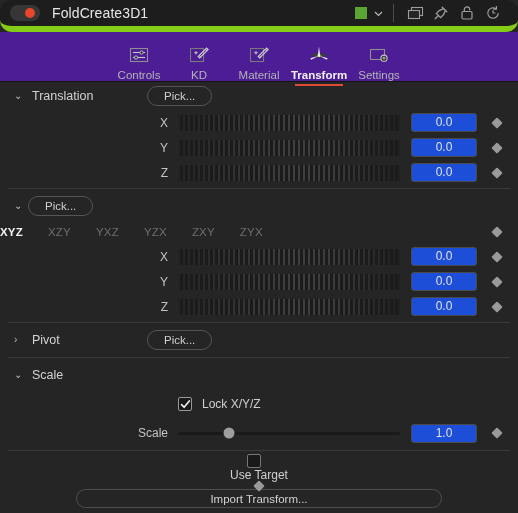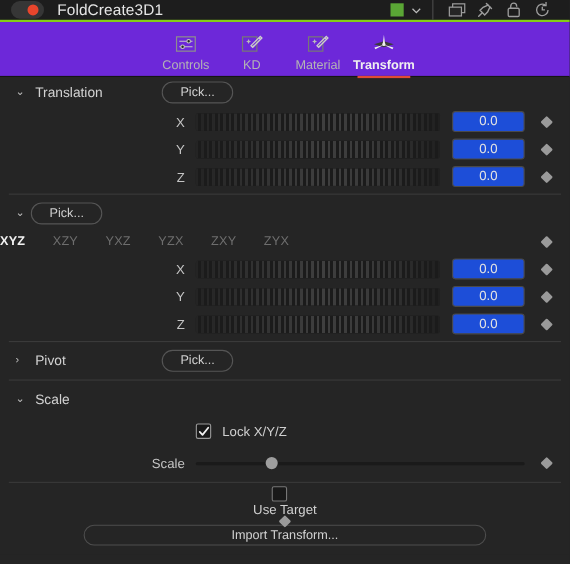--- a/index.html
+++ b/index.html
@@ -9,26 +9,27 @@
     height: 513px;
     background: #252525;
     font-family: "Liberation Sans", sans-serif;
     color: #c8c8c8;
     overflow: hidden;
     -webkit-font-smoothing: antialiased;
   }
 
   
   .titlebar {
-    height: 20px;
+    height: 32px;
     background: #1d1d1d;
     display: flex;
     align-items: center;
     padding: 0 12px 0 10px;
-    border-bottom: 2px solid #84cc16;
+    border-bottom: 6px solid #84cc16;
+    border-radius: 12px;
   }
   .enable-toggle {
     width: 30px; height: 16px;
     background: #363636;
     border-radius: 9px;
     display: flex; align-items: center;
     padding-left: 15px;
     flex: 0 0 auto;
     cursor: pointer;
   }
@@ -66,24 +67,24 @@
   .tb-icon {
     width: 26px; height: 22px;
     display: flex; align-items: center; justify-content: center;
     cursor: pointer;
   }
   .tb-icon svg { display:block; }
 
   
   .tabbar {
     height: 50px;
-    background: #6d28d9;
+    background: #4c1d95;
     display: flex;
     justify-content: center;
-    align-items: center;
+    align-items: flex-end;
     gap: 0;
     border-bottom: 1px solid #151515;
     padding-top: 4px;
   }
   .tab {
     width: 60px;
     display: flex;
     flex-direction: column;
     align-items: center;
     cursor: pointer;
@@ -396,20 +397,31 @@
         <path d="M13 1.5 L14.1 10.2 L11.9 10.2 Z" fill="#efefef"></path>
         <path d="M13 10.7 L5.2 14.8 L4.4 13.2 Z" fill="#efefef"></path>
         <path d="M13 10.7 L20.8 14.8 L21.6 13.2 Z" fill="#efefef"></path>
         <circle cx="13" cy="10.4" r="1.5" fill="#efefef"></circle>
       </svg>
     </span>
     <span class="tlabel">Transform</span>
     <span class="underline"></span>
   </div>
 
+  <div class="tab">
+    <span class="ticon">
+      <svg width="22" height="18" viewBox="0 0 22 18">
+        <rect x="2.5" y="3.5" width="14" height="10" fill="none" stroke="#8e8e8e" stroke-width="1.1"></rect>
+        <circle cx="16" cy="12.2" r="3.1" fill="#252525" stroke="#c6c6c6" stroke-width="1.1"></circle>
+        <circle cx="16" cy="12.2" r="1.1" fill="#252525" stroke="#c6c6c6" stroke-width="1"></circle>
+      </svg>
+    </span>
+    <span class="tlabel">Settings</span>
+    <span class="underline"></span>
+  </div>
 </div>
 
 <div class="content">
 
   <div class="section-hdr">
     <span class="arrow">⌄</span>
     <span class="sec-title">Translation</span>
     <button class="pick-btn">Pick...</button>
   </div>
 
@@ -520,20 +532,21 @@
     </span>
     <span class="cbox-label">Lock X/Y/Z</span>
   </div>
 
   <div class="row" style="height:28px;">
     <span class="row-label">Scale</span>
     <div class="thumb-track">
       <div class="line"></div>
       <div class="thumb" id="scale-thumb" style="left: 23%;"></div>
     </div>
+    <div class="num-field">1.0</div>
     <div class="kf">
         <i></i>
       </div>
   </div>
 
   <div class="divider"></div>
 
   <div class="check-row" style="height:30px;flex-direction:column;">
     <span class="check-spacer"></span>
     <span class="cbox unchecked"></span>

